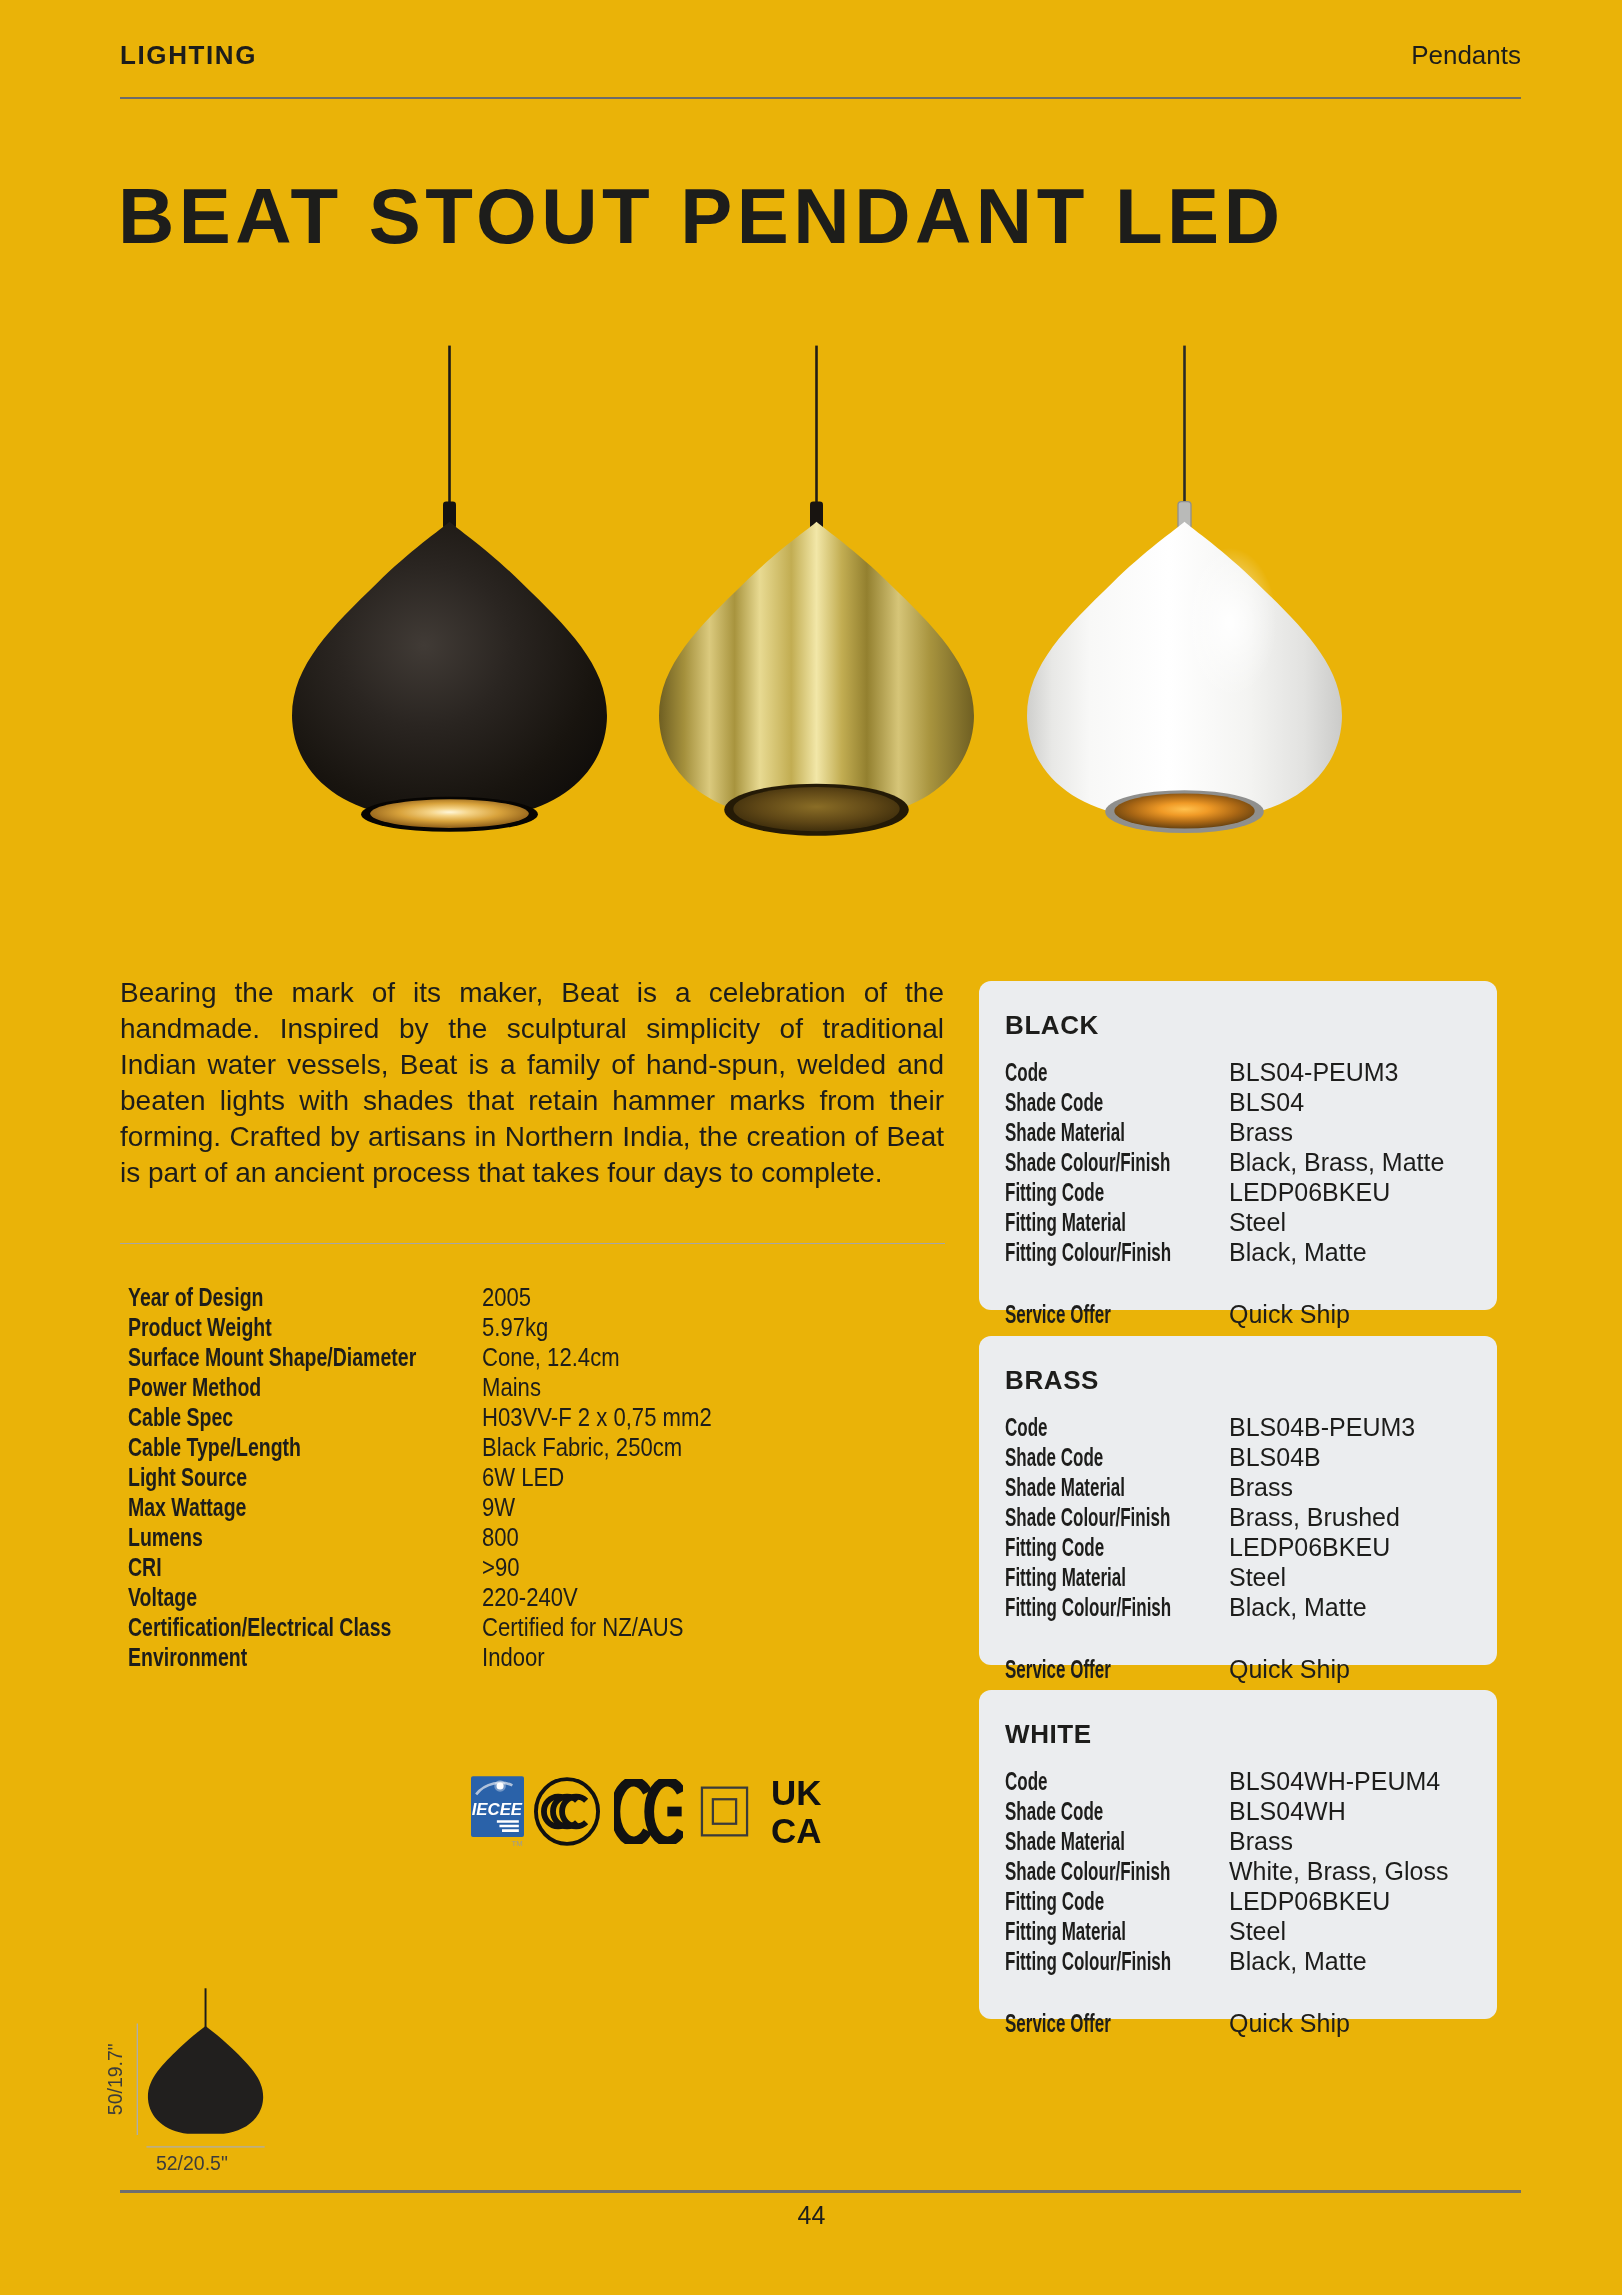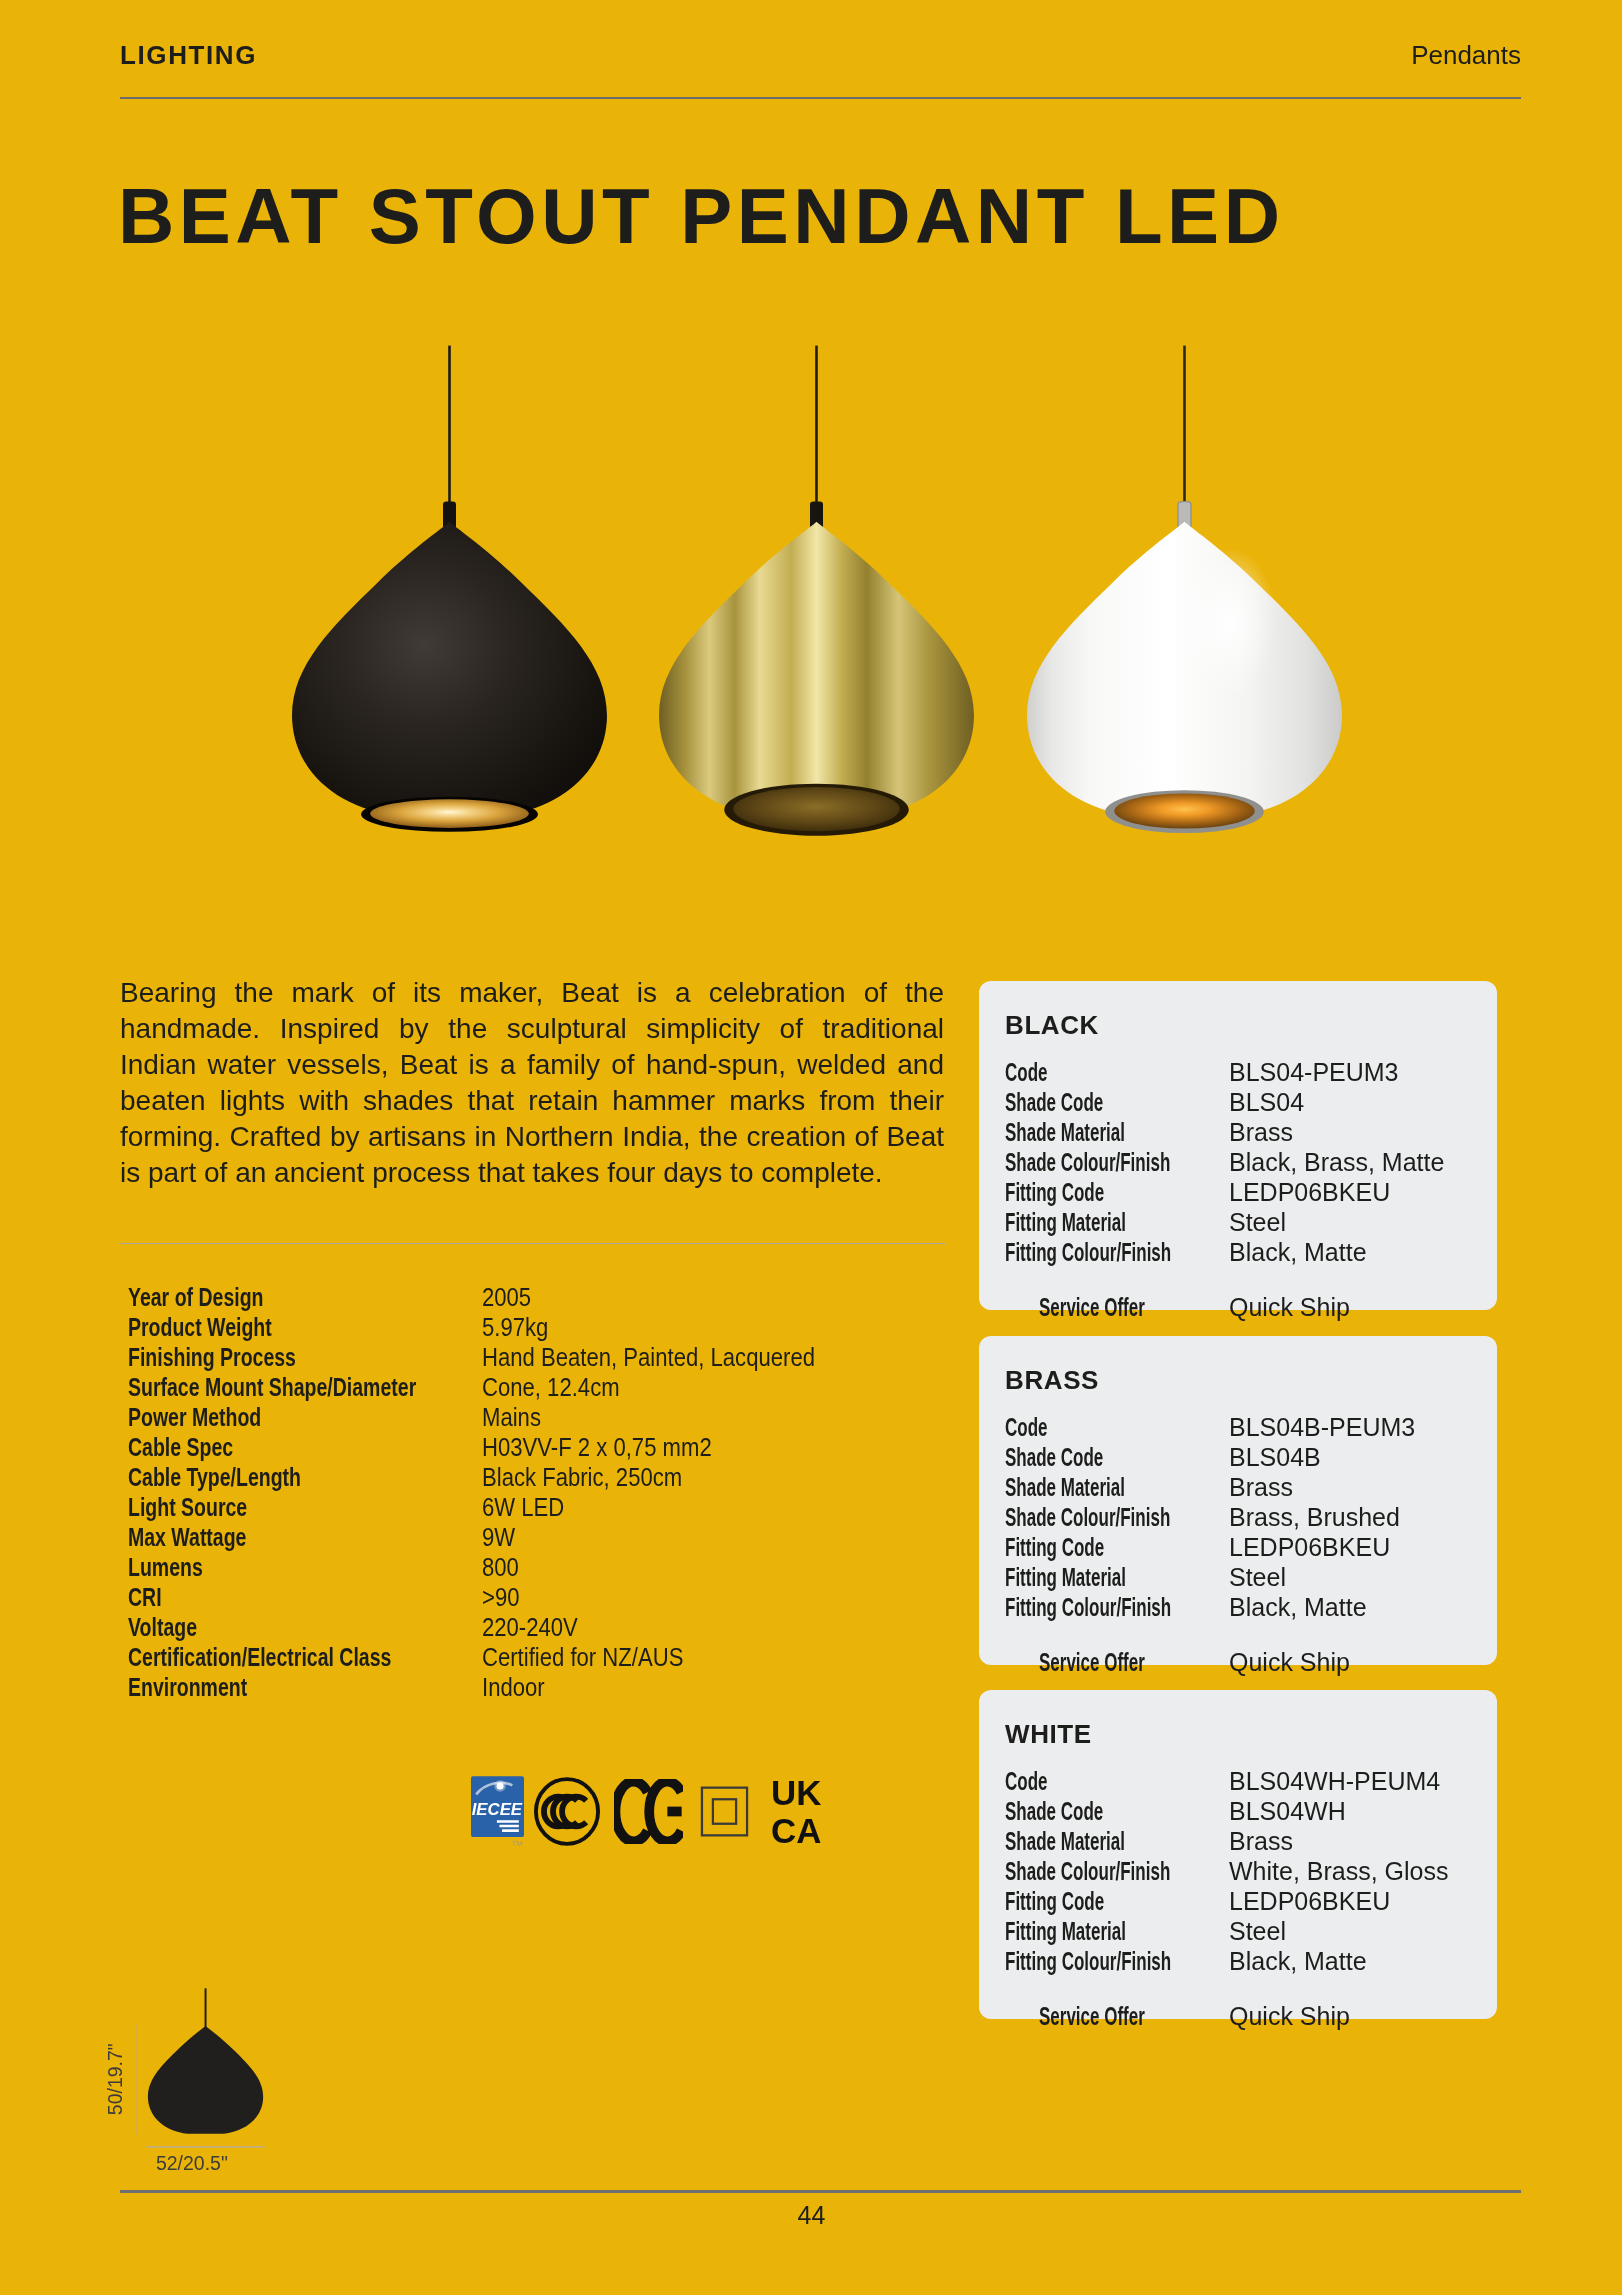--- a/index.html
+++ b/index.html
@@ -43,21 +43,21 @@
   #certUKCA{left:300px;top:0.6px;}
 
   
   .variant{position:absolute;left:979px;width:518px;height:329px;background:#ebedef;box-sizing:border-box;border-radius:12px;}
   #varBlack{top:981px;} #varBrass{top:1336px;} #varWhite{top:1690px;}
   .variant h2{margin:29px 0 0 26px;font-size:26px;font-weight:700;letter-spacing:0.6px;height:30px;}
   .vrows{margin-top:17px;}
   .vrow{display:flex;margin-left:26px;height:30px;align-items:center;font-size:25px;}
   .vl{width:224px;flex:none;font-weight:700;}
   .vv{flex:none;}
-  .service{margin-top:25px;text-align:center;}
+  .service{margin-top:32px;}
 
   
   #dims{left:97px;top:1974px;}
   .dimtext{font-size:30px;fill:#3c3c3b;font-family:"Liberation Sans",sans-serif;}
 
   
   #footRule{top:2190px;height:2.6px;background:#6e6e6e;}
   #pageNum{top:2201px;left:0;width:1623px;text-align:center;font-size:25px;}
 </style>
 </head>
@@ -162,24 +162,20 @@
   <div class="abs" id="specs">
     <div class="srow">
         <span class="sl"><span class="cx75">Year of Design</span></span>
         <span class="sv"><span class="cx85">2005</span></span>
       </div>
     <div class="srow">
         <span class="sl"><span class="cx75">Product Weight</span></span>
         <span class="sv"><span class="cx85">5.97kg</span></span>
       </div>
     <div class="srow">
-        <span class="sl"><span class="cx75">Finishing Process</span></span>
-        <span class="sv"><span class="cx85">Hand Beaten, Painted, Lacquered</span></span>
-      </div>
-    <div class="srow">
         <span class="sl"><span class="cx75">Surface Mount Shape/Diameter</span></span>
         <span class="sv"><span class="cx85">Cone, 12.4cm</span></span>
       </div>
     <div class="srow">
         <span class="sl"><span class="cx75">Power Method</span></span>
         <span class="sv"><span class="cx85">Mains</span></span>
       </div>
     <div class="srow">
         <span class="sl"><span class="cx75">Cable Spec</span></span>
         <span class="sv"><span class="cx85">H03VV-F 2 x 0,75 mm2</span></span>

